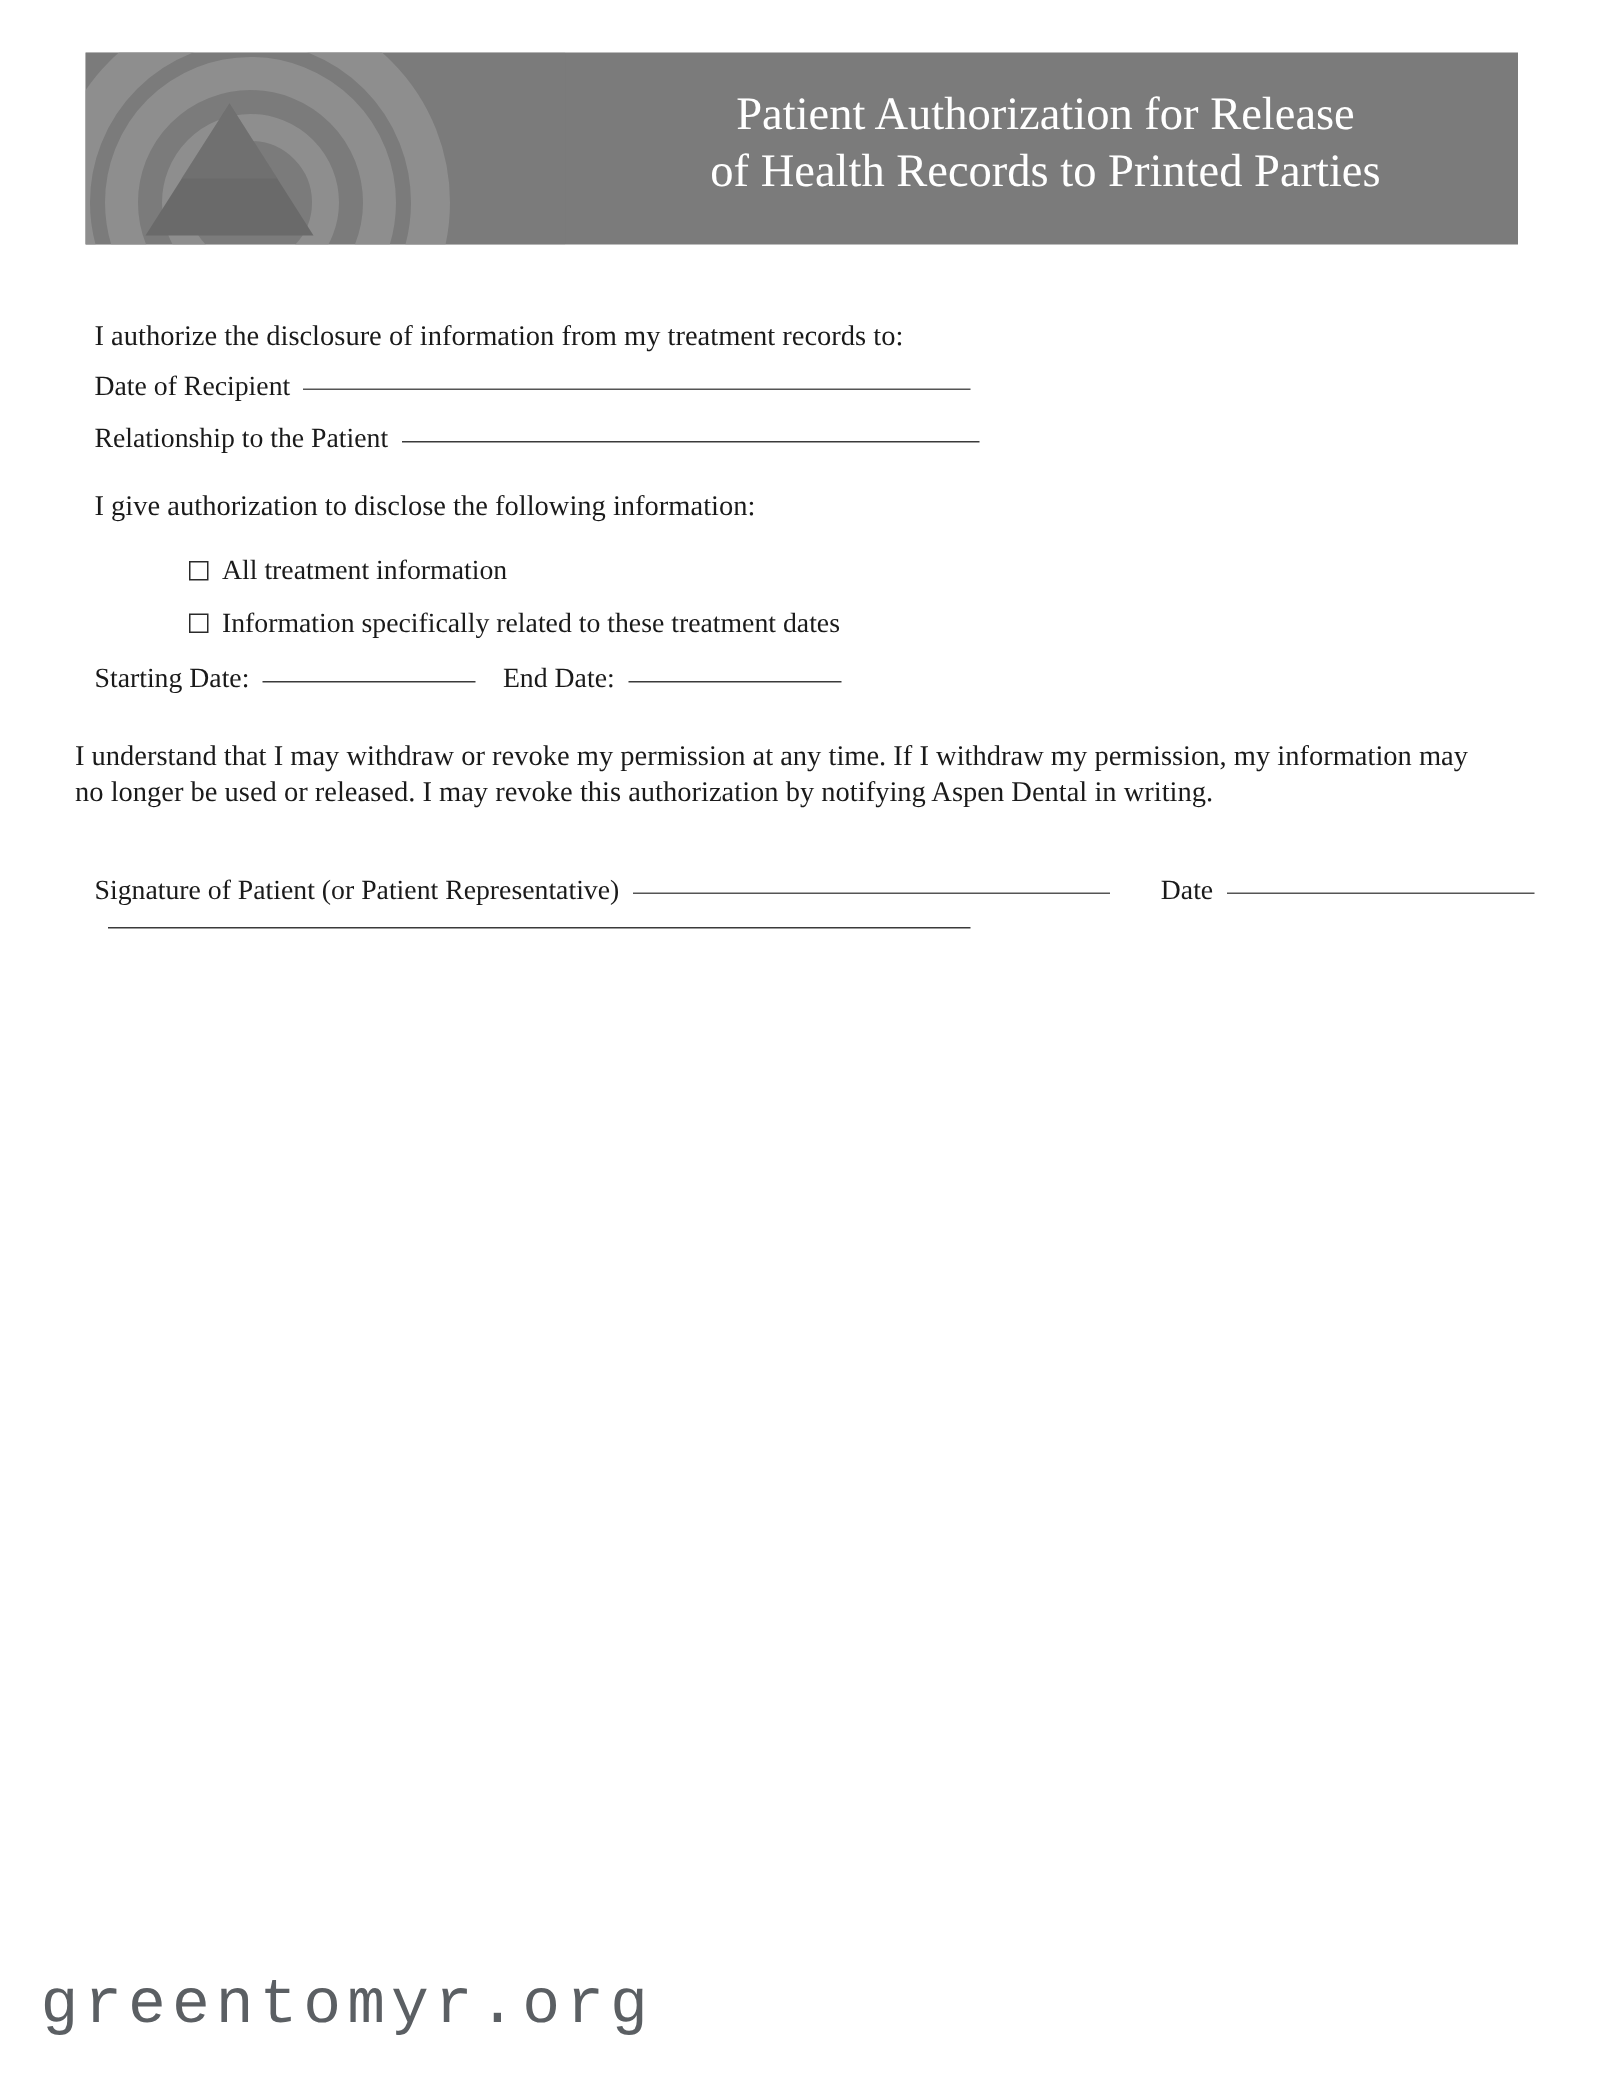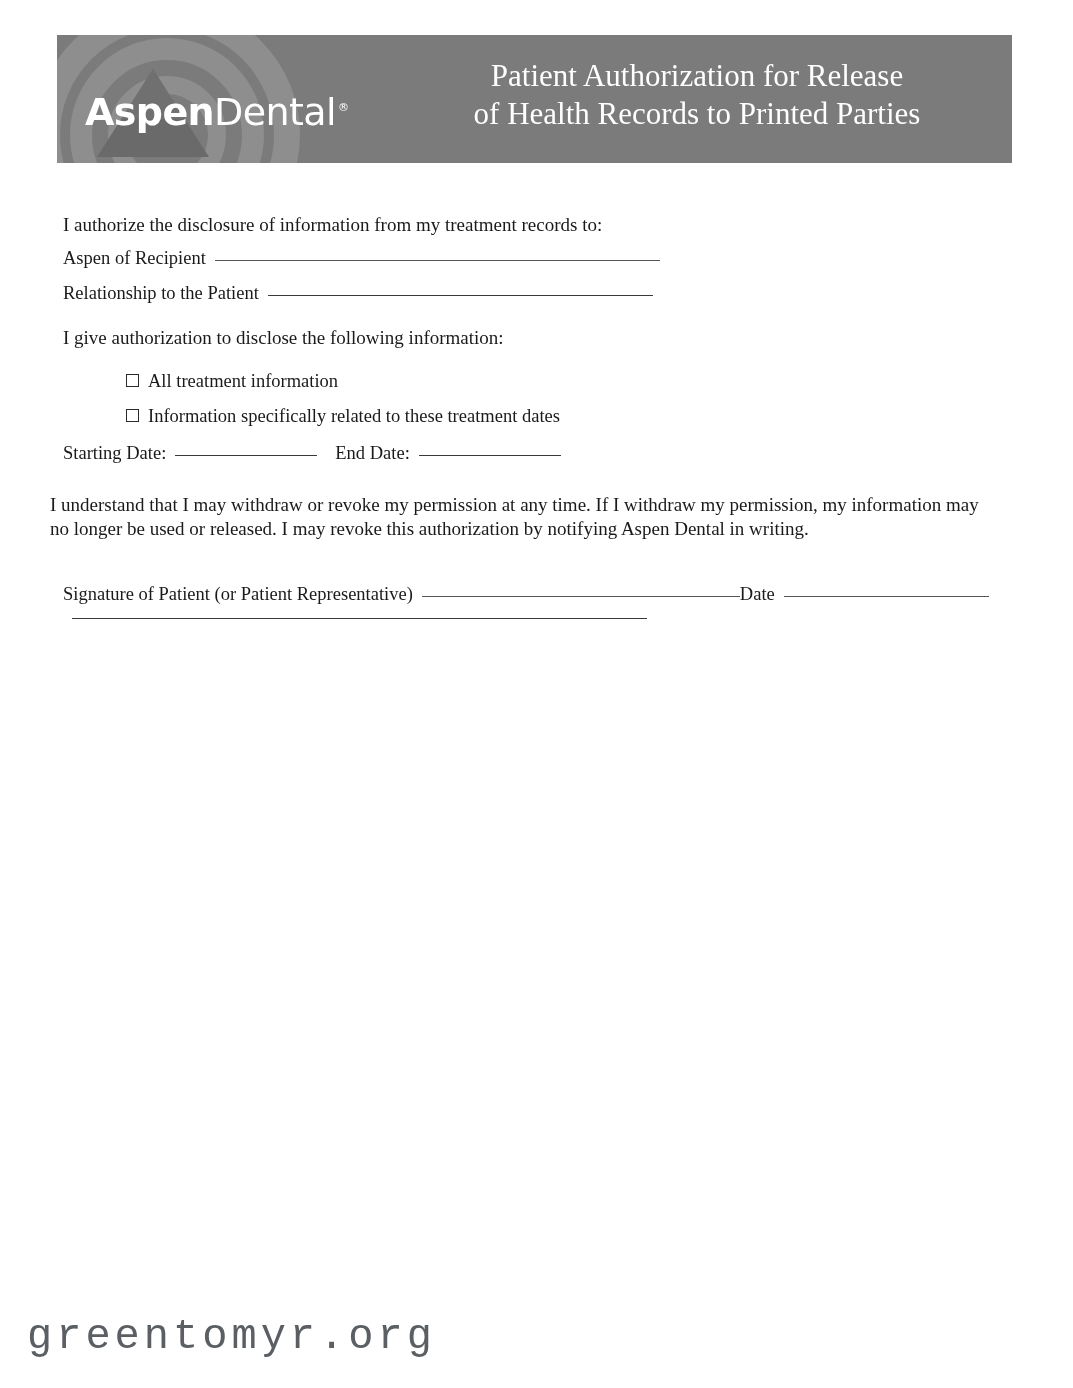--- a/index.html
+++ b/index.html
@@ -153,36 +153,33 @@
         <circle cx="110" cy="100" r="120" fill="none" stroke="#8e8e8e" stroke-width="26"></circle>
         <circle cx="110" cy="100" r="86" fill="none" stroke="#8e8e8e" stroke-width="22"></circle>
         <circle cx="110" cy="100" r="50" fill="none" stroke="#8e8e8e" stroke-width="18"></circle>
 
         <path d="M96 34 L152 122 L40 122 Z" fill="#6a6a6a"></path>
         <path d="M96 34 L128 84 L64 84 Z" fill="#747474" opacity="0.55"></path>
       </g>
     </svg>
   </div>
 
-  <div class="logo-wordmark">
-    <span class="wm-bold">Aspen</span><span class="wm-light">Dental</span><span class="wm-reg">®</span>
-  </div>
 
   <div class="header-title">
     <span class="tl">Patient Authorization for Release</span>
     <span class="tl">of Health Records to Printed Parties</span>
   </div>
 </div>
 
 <div class="doc-body">
 
   <div class="blk para" style="left:63px; top:50px; width:900px;">I authorize the disclosure of information from my treatment records to:</div>
 
   <div class="blk fieldrow" style="left:63px; top:85px;">
-    <span class="lbl">Aspen of Recipient</span>
+    <span class="lbl">Date of Recipient</span>
     <span class="rule thin" style="width:445px;"></span>
   </div>
 
   <div class="blk fieldrow" style="left:63px; top:120px;">
     <span class="lbl">Relationship to the Patient</span>
     <span class="rule" style="width:385px;"></span>
   </div>
 
   <div class="blk para" style="left:63px; top:163px; width:900px;">I give authorization to disclose the following information:</div>
 
@@ -201,21 +198,21 @@
     <span class="rule" style="width:142px;"></span>
     <span class="lbl" style="margin-left:18px;text-align:center;">End Date:</span>
     <span class="rule" style="width:142px;"></span>
   </div>
 
   <div class="blk para" style="left:50px; top:330px; width:948px;">I understand that I may withdraw or revoke my permission at any time.  If I withdraw my permission, my information may no longer be used or released.   I may revoke this authorization by notifying Aspen Dental in writing.</div>
 
   <div class="blk fieldrow" style="left:63px; top:421px;">
     <span class="lbl">Signature of Patient (or Patient Representative)</span>
     <span class="rule thin" style="width:318px;"></span>
-    <span class="lbl" style="">Date</span>
+    <span class="lbl" style="margin-left:34px;">Date</span>
     <span class="rule thin" style="width:205px;"></span>
   </div>
 
   <div class="blk fieldrow" style="left:63px; top:458px;">
     <span class="rule" style="width:575px;"></span>
   </div>
 
 </div>
 
 <div class="watermark">greentomyr.org</div>

